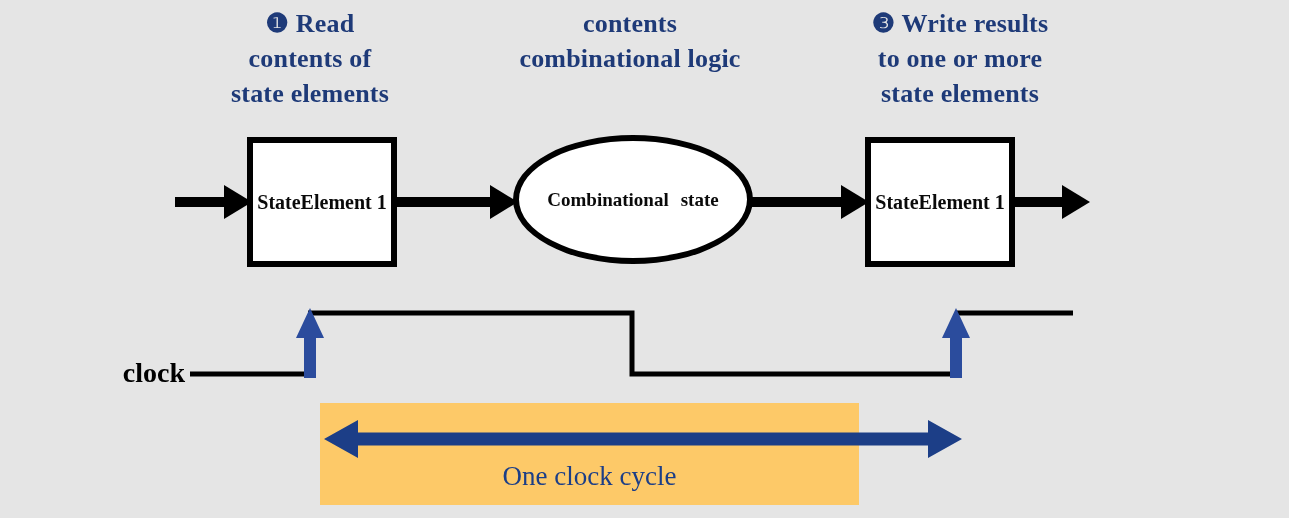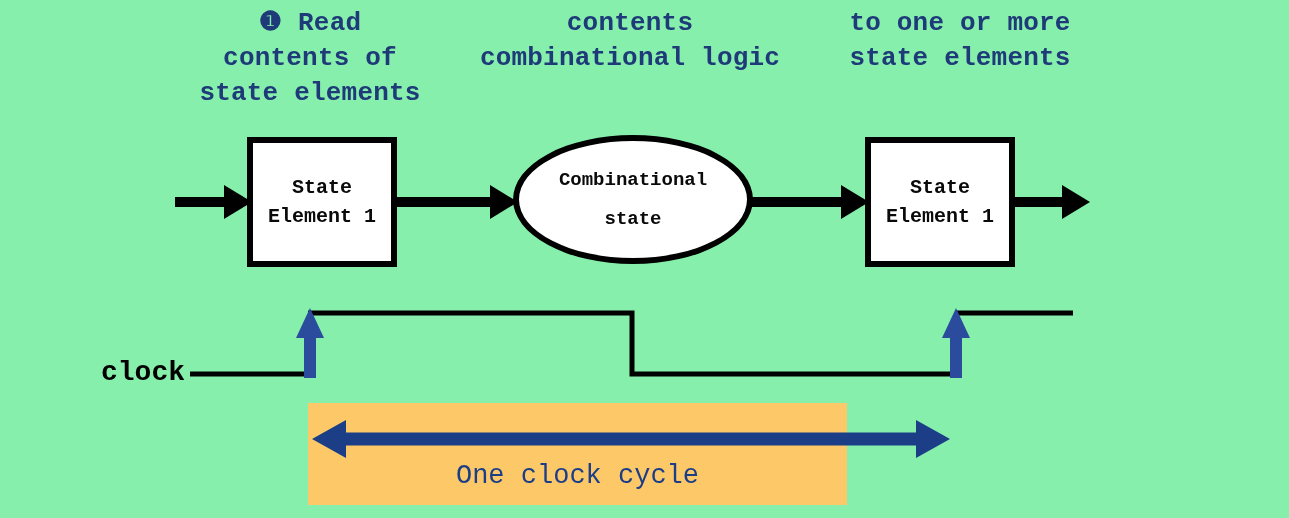--- a/index.html
+++ b/index.html
@@ -1,21 +1,21 @@
 <!DOCTYPE html>
 <html><head>
 <meta charset="utf-8">
 <style>
   html, body { margin: 0; padding: 0; background: #ffffff; }
   .canvas {
     position: relative;
     width: 1289px;
     height: 518px;
-    background: #86efac;
-    font-family: Liberation Mono, monospace;
+    background: #e5e5e5;
+    font-family: Liberation Serif, serif;
     overflow: hidden;
   }
   .heading {
     position: absolute;
     top: 6px;
     text-align: center;
     color: #1e3a78;
     font-weight: bold;
     font-size: 26px;
     line-height: 35px;
@@ -25,21 +25,21 @@
   #heading-1 { left: 175px; width: 270px; }
   #heading-2 { left: 455px; width: 350px; }
   #heading-3 { left: 800px; width: 320px; }
 
   .node {
     position: absolute;
     box-sizing: border-box;
     background: #ffffff;
     border: 6px solid #000000;
     display: flex;
-    flex-direction: column;
+    flex-direction: row;
     align-items: center;
     justify-content: center;
     text-align: center;
     color: #0a0a0a;
     font-weight: bold;
   }
   .node span { display: block; }
   #state-element-1 { left: 247px; top: 137px; width: 150px; height: 130px; font-size: 20px; line-height: 29px; }
   #state-element-2 { left: 865px; top: 137px; width: 150px; height: 130px; font-size: 20px; line-height: 29px; }
   #combinational-logic {
@@ -55,21 +55,21 @@
     left: 100px; top: 355px; width: 85px;
     color: #000000;
     font-weight: bold;
     font-size: 28px;
     line-height: 36px;
     text-align: right;
   }
 
   .cycle-band {
     position: absolute;
-    left: 308px; top: 403px;
+    left: 320px; top: 403px;
     width: 539px; height: 102px;
     background: #fdc968;
   }
   .cycle-label {
     position: absolute;
     left: 0; top: 55px; width: 100%;
     text-align: center;
     color: #1c3e87;
     font-size: 27px;
     line-height: 36px;
@@ -84,20 +84,21 @@
   <div class="heading" id="heading-1">
     <span>❶ Read</span>
     <span>contents of</span>
     <span>state elements</span>
   </div>
   <div class="heading" id="heading-2">
     <span>contents</span>
     <span>combinational logic</span>
   </div>
   <div class="heading" id="heading-3">
+    <span>❸ Write results</span>
     <span>to one or more</span>
     <span>state elements</span>
   </div>
 
   <svg class="svg-layer" width="1289" height="518" viewBox="0 0 1289 518" aria-hidden="true">
 
     <g>
       <line x1="175" y1="202" x2="226" y2="202" stroke="#000000" stroke-width="10"></line>
       <polygon points="224,185 224,219 252,202" fill="#000000"></polygon>
     </g>

